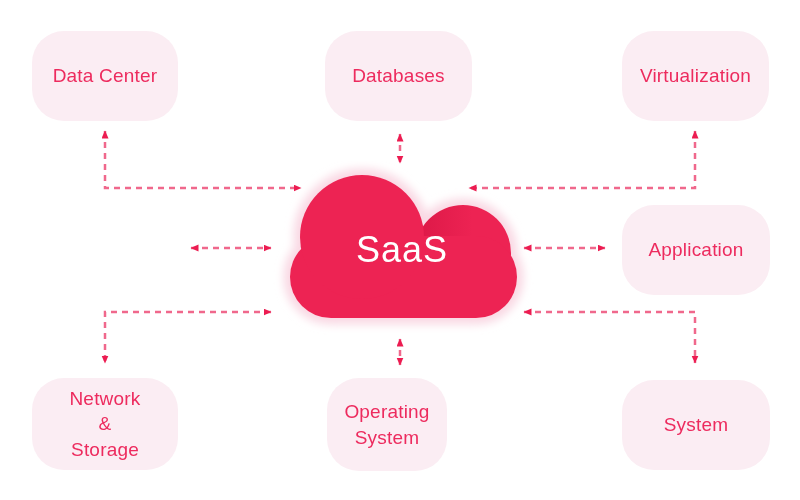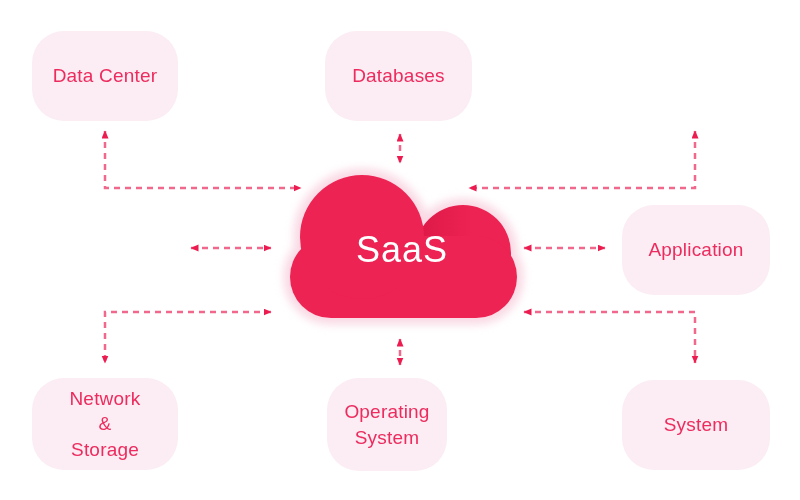--- a/index.html
+++ b/index.html
@@ -70,20 +70,23 @@
     </g>
   </svg>
   <div class="cloud-label">SaaS</div>
 
   <div class="node" style="left:32px;top:31px;width:146px;height:90px">
     <span class="label">Data Center</span>
   </div>
   <div class="node" style="left:325px;top:31px;width:147px;height:90px">
     <span class="label">Databases</span>
   </div>
+  <div class="node" style="left:622px;top:31px;width:147px;height:90px">
+    <span class="label">Virtualization</span>
+  </div>
   <div class="node" style="left:622px;top:205px;width:148px;height:90px">
     <span class="label">Application</span>
   </div>
   <div class="node" style="left:32px;top:378px;width:146px;height:92px">
     <span class="label">Network
 &amp;
 Storage</span>
   </div>
   <div class="node" style="left:327px;top:378px;width:120px;height:93px">
     <span class="label">Operating

